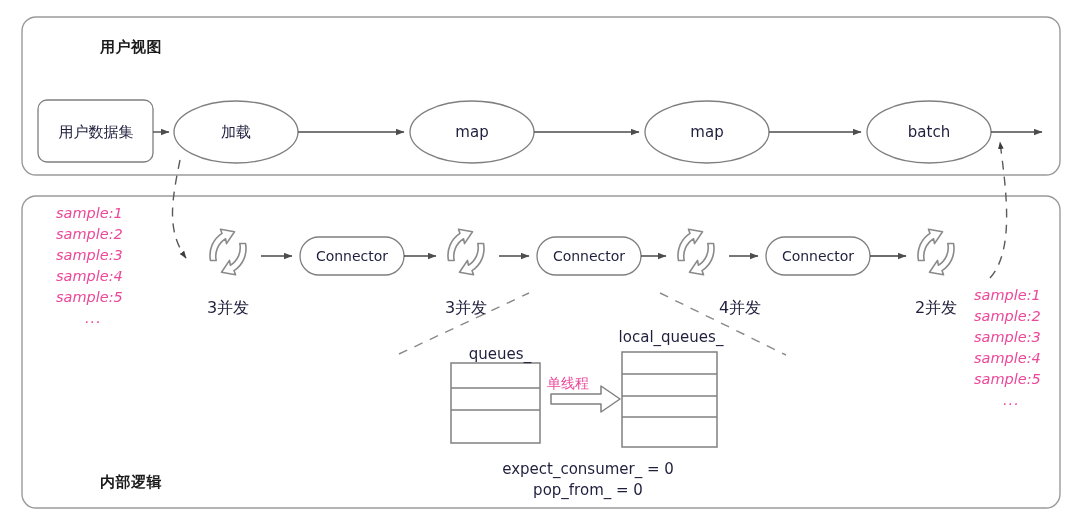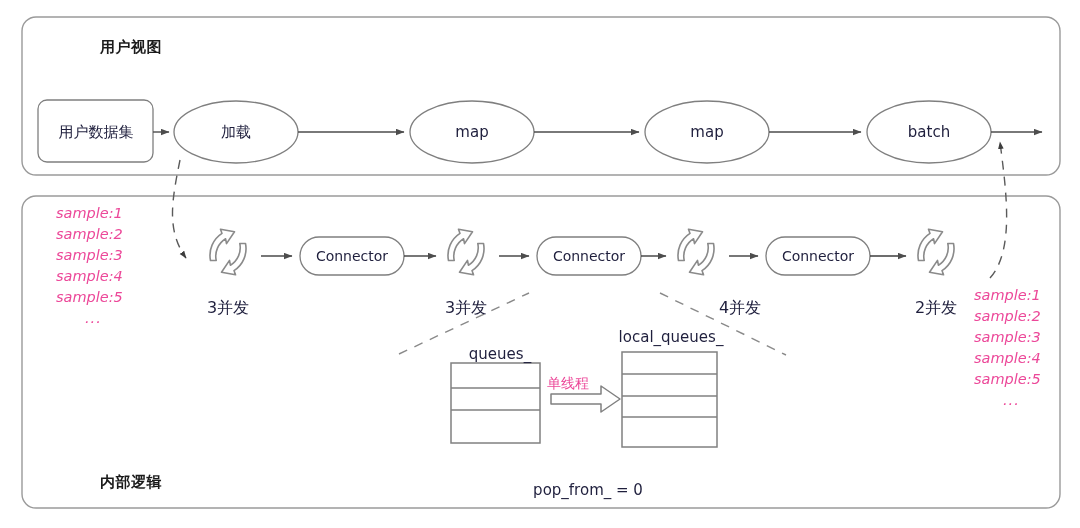--- a/index.html
+++ b/index.html
@@ -230,15 +230,16 @@
   <div class="caption" style="left:228px; top:298px;">3并发</div>
   <div class="caption" style="left:466px; top:298px;">3并发</div>
   <div class="caption" style="left:696px; top:298px;margin-left:44px;">4并发</div>
   <div class="caption" style="left:936px; top:298px;">2并发</div>
 
   <div class="queue-title" style="left:500px; top:345px;">queues_</div>
   <div class="queue-title" style="left:671px; top:328px;">local_queues_</div>
 
   <div class="thread-label" style="left:568px; top:375px;">单线程</div>
 
+  <div class="eq-line" style="left:588px; top:460px;">expect_consumer_ = 0</div>
   <div class="eq-line" style="left:588px; top:481px;">pop_from_ = 0</div>
 
 </div>
 
 </body></html>

